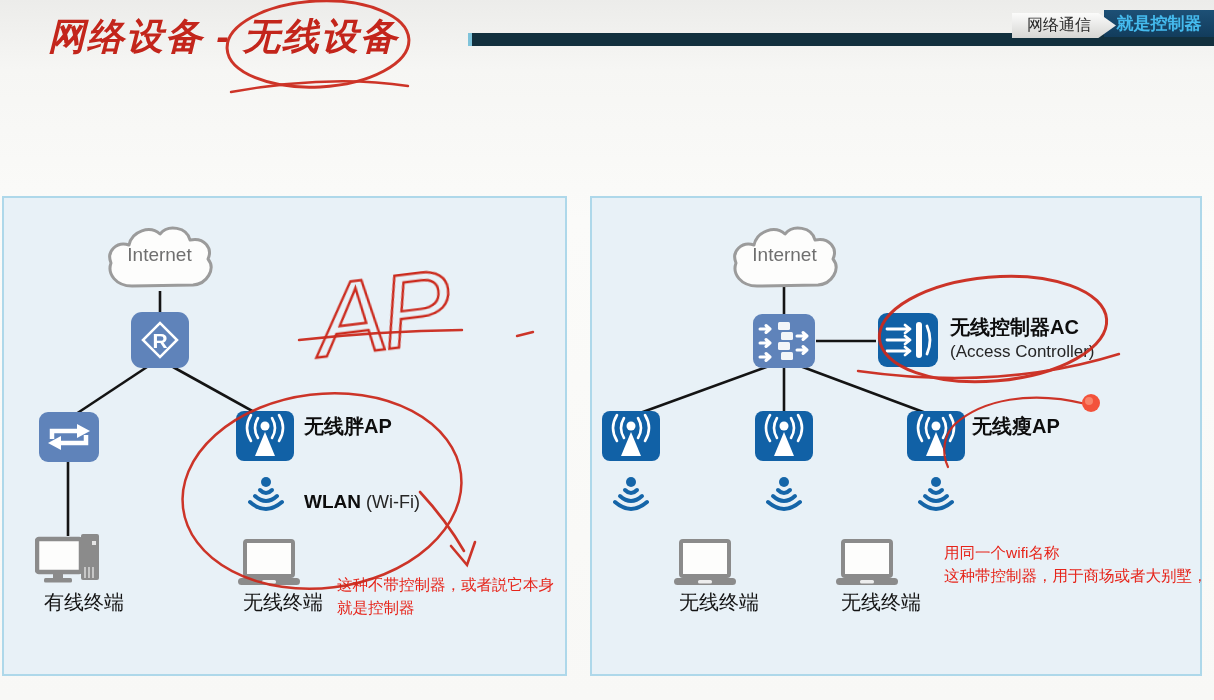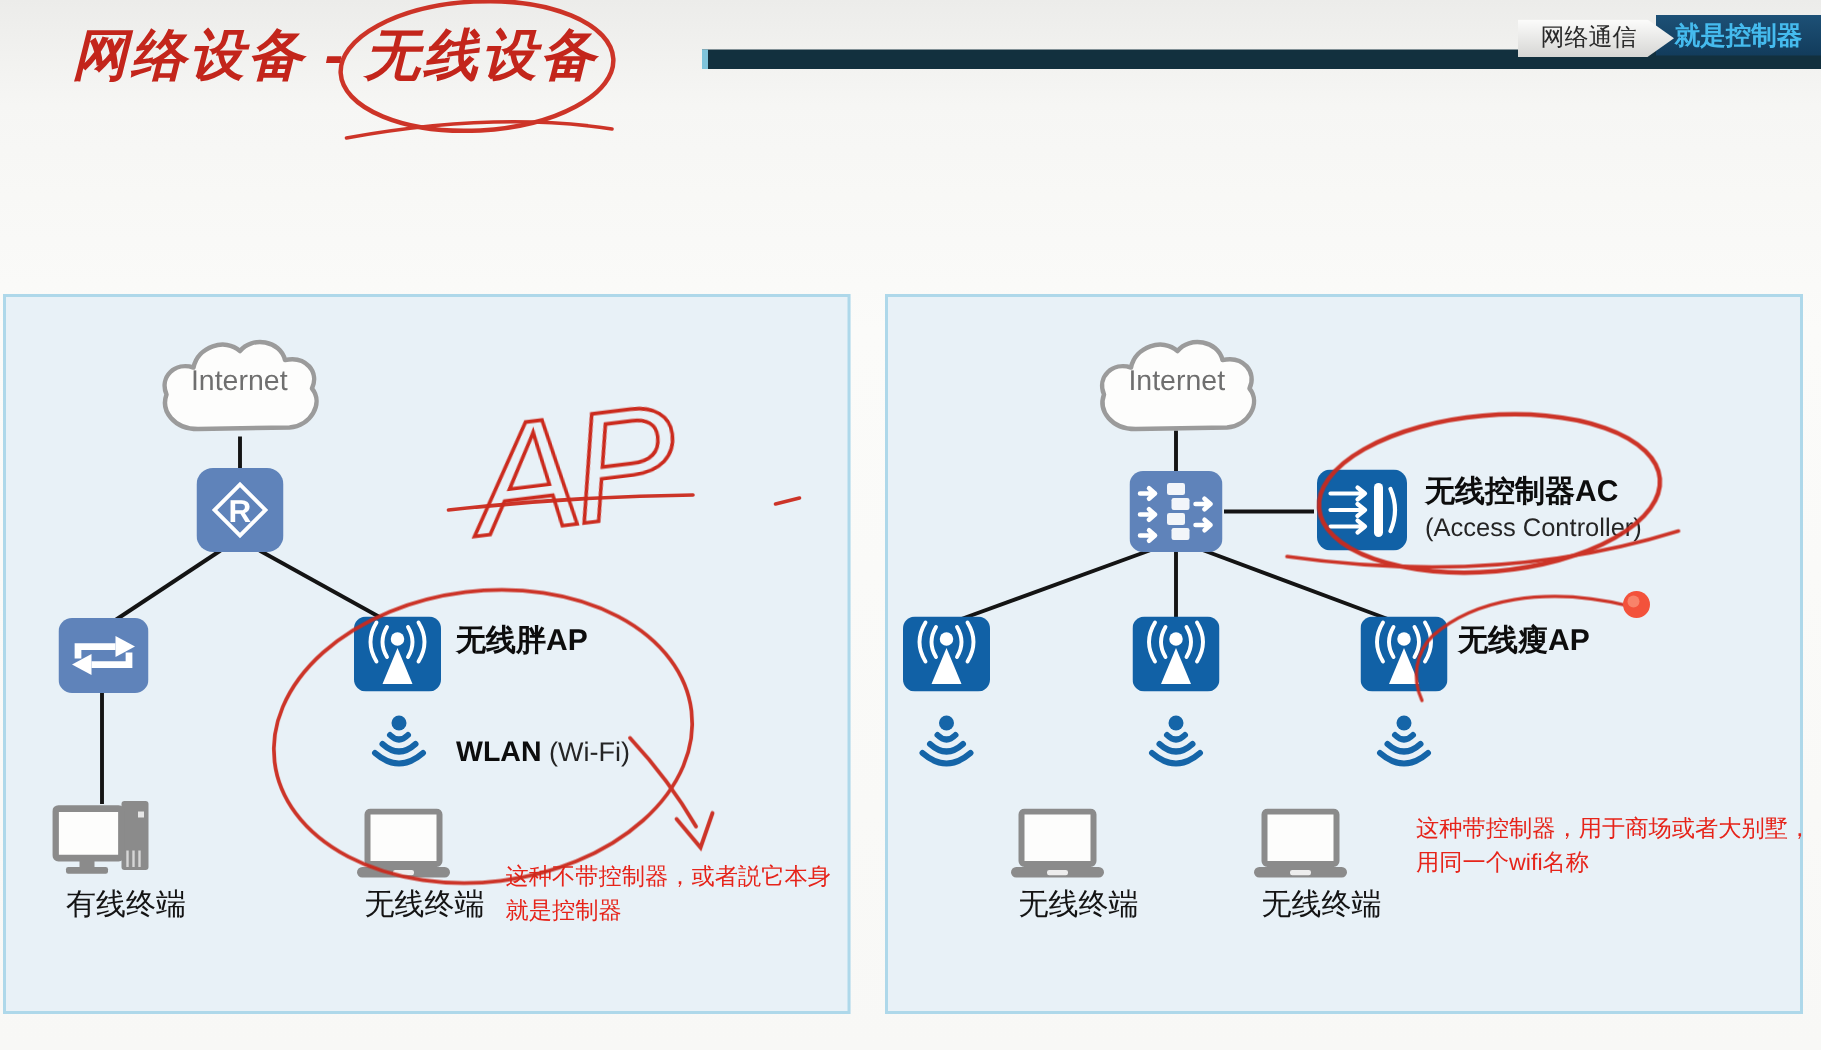--- a/index.html
+++ b/index.html
@@ -294,22 +294,22 @@
   <div class="abs icon" style="left:836px;top:539px">
     <svg width="62" height="47" viewBox="0 0 62 47">
       <rect x="7" y="2" width="48" height="35" rx="2" fill="#fdfdfc" stroke="#8b8b8b" stroke-width="4"></rect>
       <rect x="0" y="39" width="62" height="7" rx="3.5" fill="#8b8b8b"></rect>
       <rect x="24" y="41" width="14" height="3.5" rx="1.5" fill="#ededed"></rect>
     </svg>
   </div>
   <div class="abs dev-label" style="left:811px;top:589px;width:110px">无线终端</div>
 
   <div class="abs red-note" style="left:944px;top:541px">
+    <div>用同一个wifi名称</div>
     <div>这种带控制器，用于商场或者大别墅，</div>
-    <div>用同一个wifi名称</div>
   </div>
 
   <svg class="abs redlayer" width="1214" height="700">
     <g stroke="#cb2a1d" stroke-width="3" fill="none" stroke-linecap="round" opacity="0.95">
       <ellipse cx="318" cy="44" rx="91" ry="43" transform="rotate(-3 318 44)"></ellipse>
       <path d="M231 92 Q330 74 408 86" stroke-width="2.4"></path>
       <path d="M299 340 Q380 331 462 330" stroke-width="2.4"></path>
       <path d="M517 336 L533 332" stroke-width="2.4"></path>
       <ellipse cx="322" cy="491" rx="140" ry="97" transform="rotate(-7 322 491)" stroke-width="2.5"></ellipse>
       <path d="M420 492 Q446 520 464 551" stroke-width="2.6"></path>

